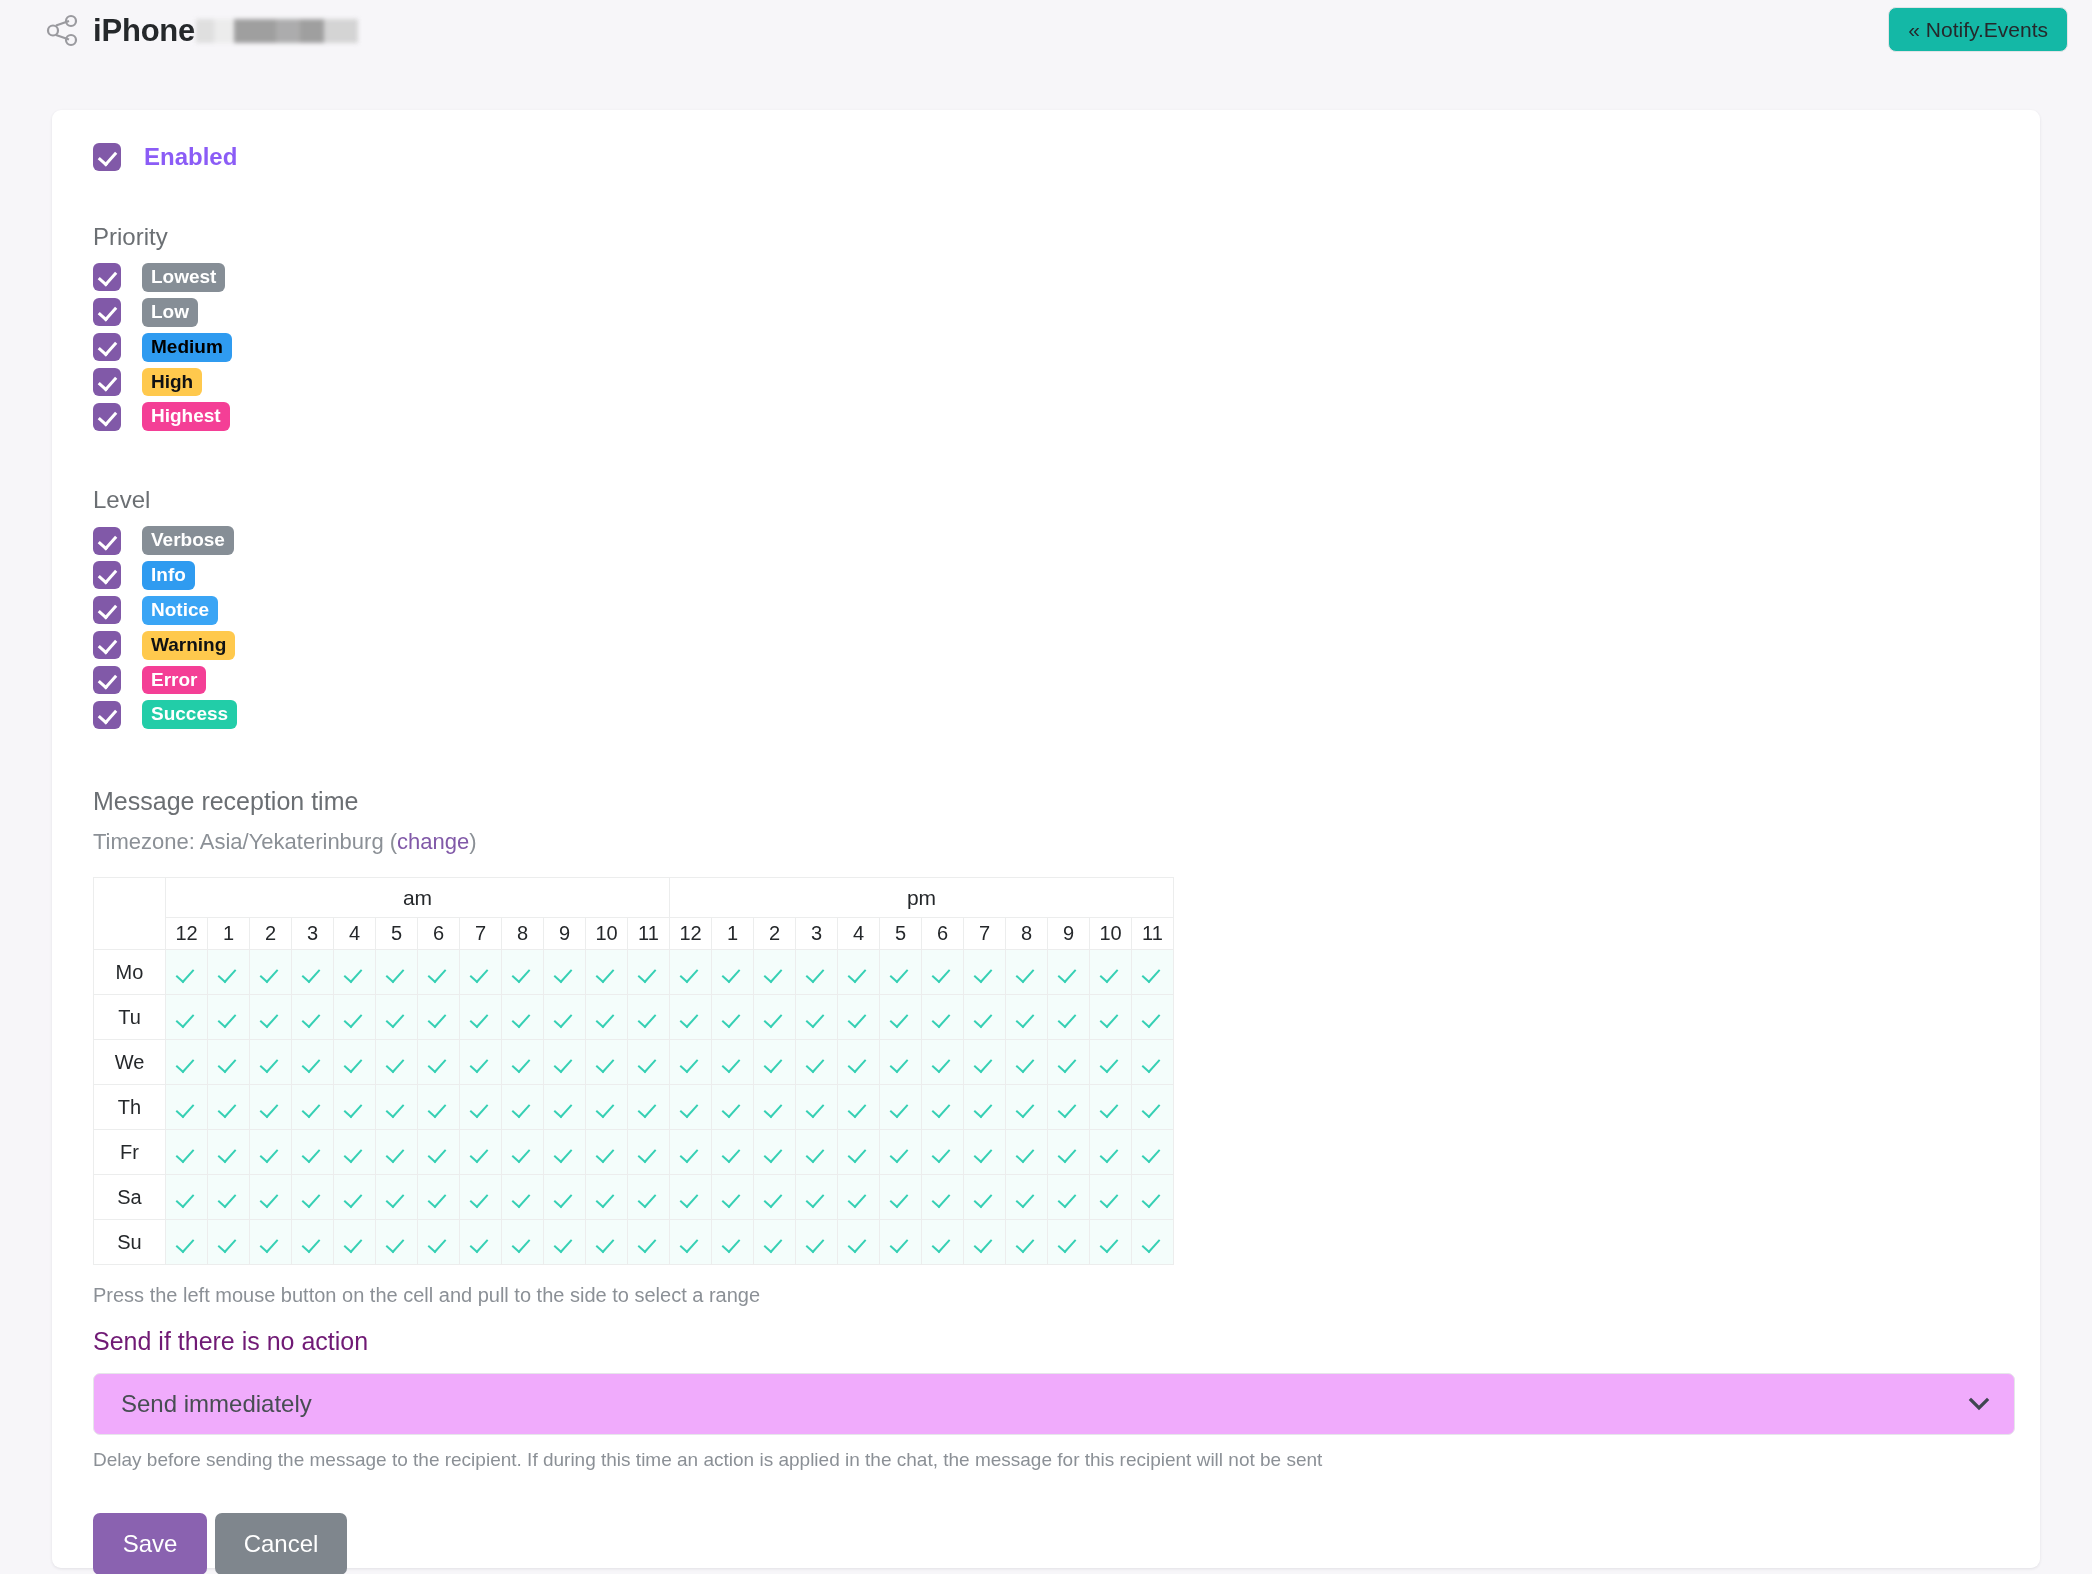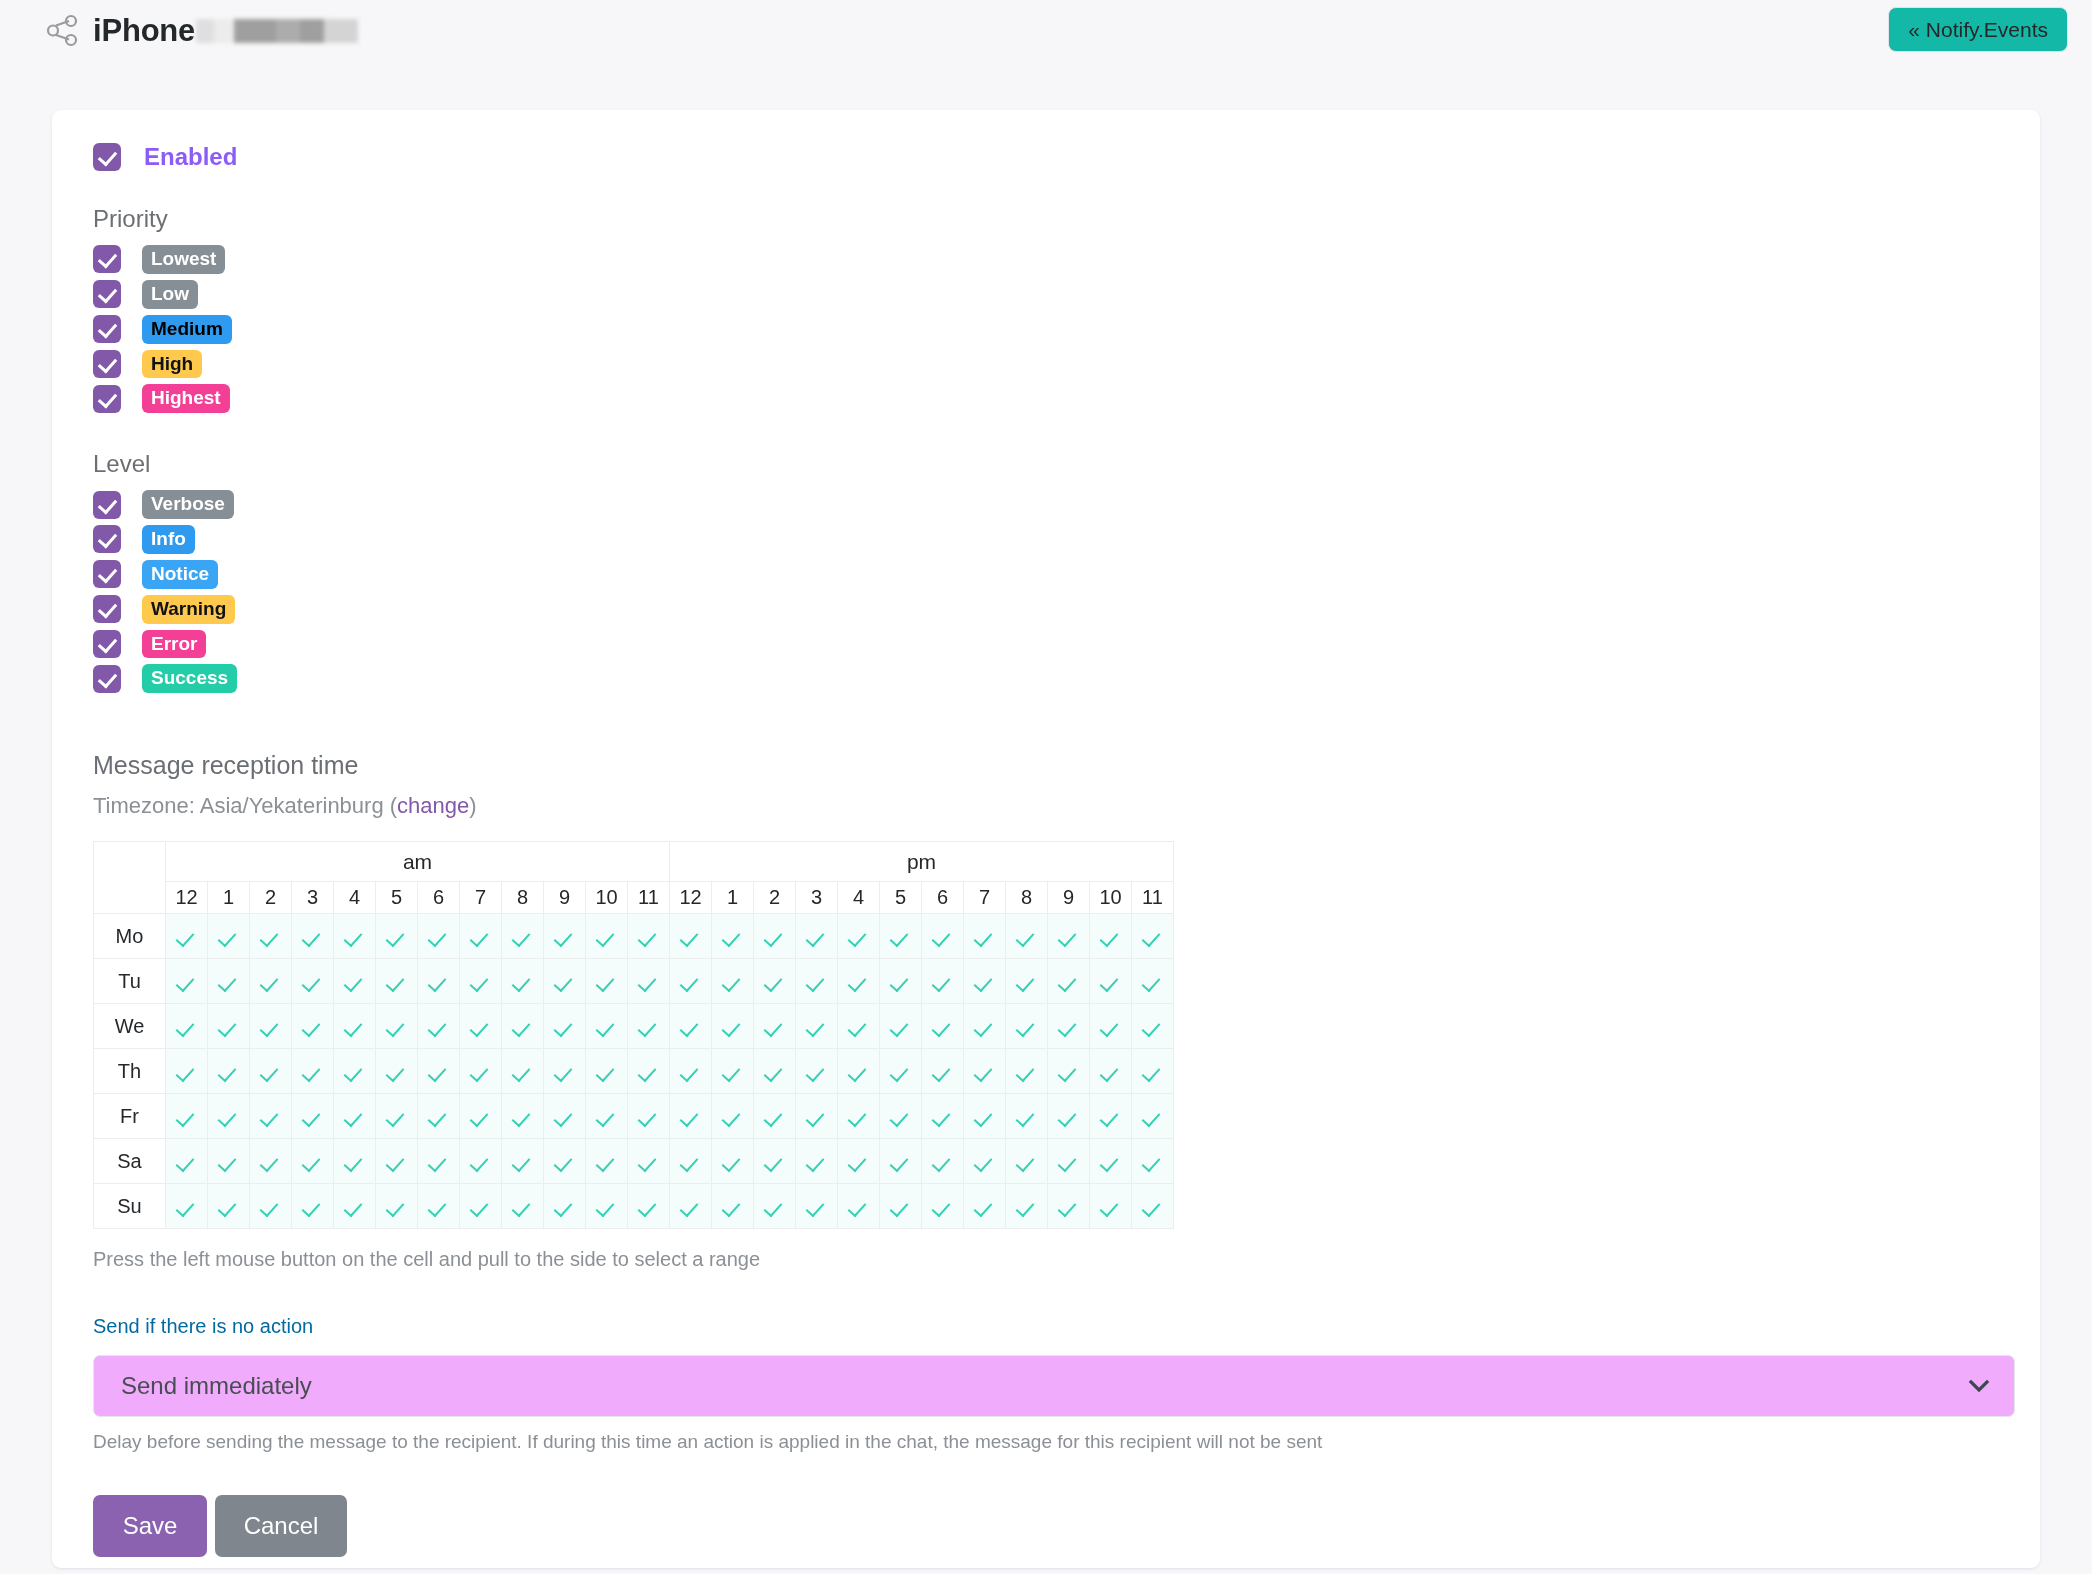--- a/index.html
+++ b/index.html
@@ -92,21 +92,21 @@
 
   .enabled-row { margin: 0 0 0 13px; }
   .enabled-label {
     margin-left: 23px;
     font-size: 24px;
     font-weight: bold;
     color: #8b5cf6;
   }
 
   .section-title {
-    margin: 34px 0 9px 13px;
+    margin: 52px 0 9px 13px;
     font-size: 24px;
     color: #6b6f73;
   }
 
   .opt-row { margin: 0 0 0 13px; padding: 3px 0; }
   .badge {
     margin-left: 21px;
     display: inline-block;
     padding: 3px 9px 4px;
     border-radius: 6px;
@@ -165,23 +165,23 @@
   }
 
   .hint {
     margin: 19px 0 0 13px;
     font-size: 20px;
     color: #8b9096;
   }
 
   
   .sina-title {
-    margin: 44px 0 0 13px;
-    font-size: 20px;
-    color: #0369a1;
+    margin: 20px 0 0 13px;
+    font-size: 25px;
+    color: #701a75;
   }
   .select-wrap {
     position: relative;
     margin: 17px 13px 0 13px;
     width: 1922px;
     height: 62px;
   }
   .select-box {
     width: 100%; height: 100%;
     border: 1px solid #e6e6ea;

